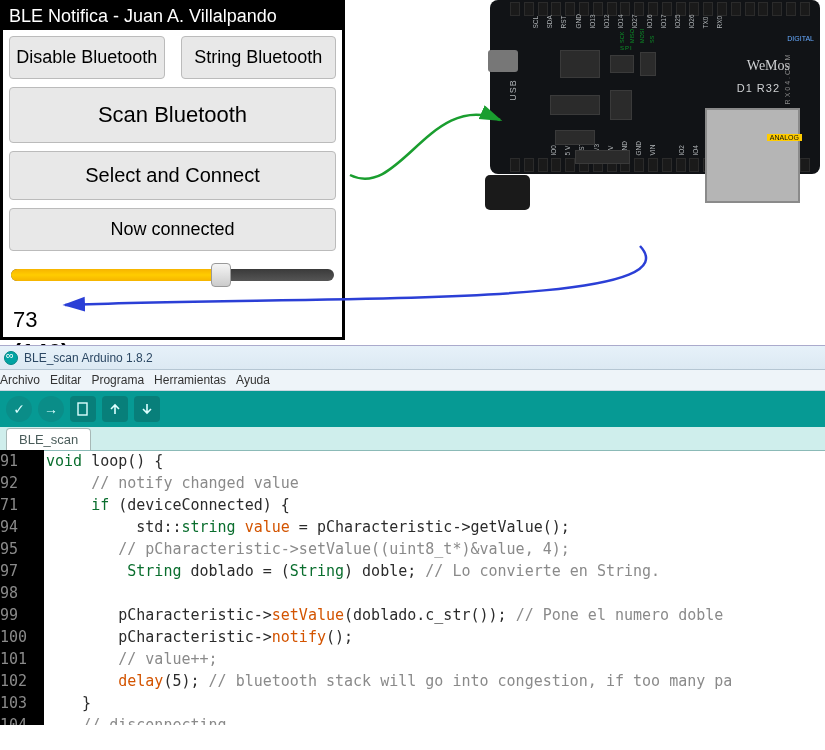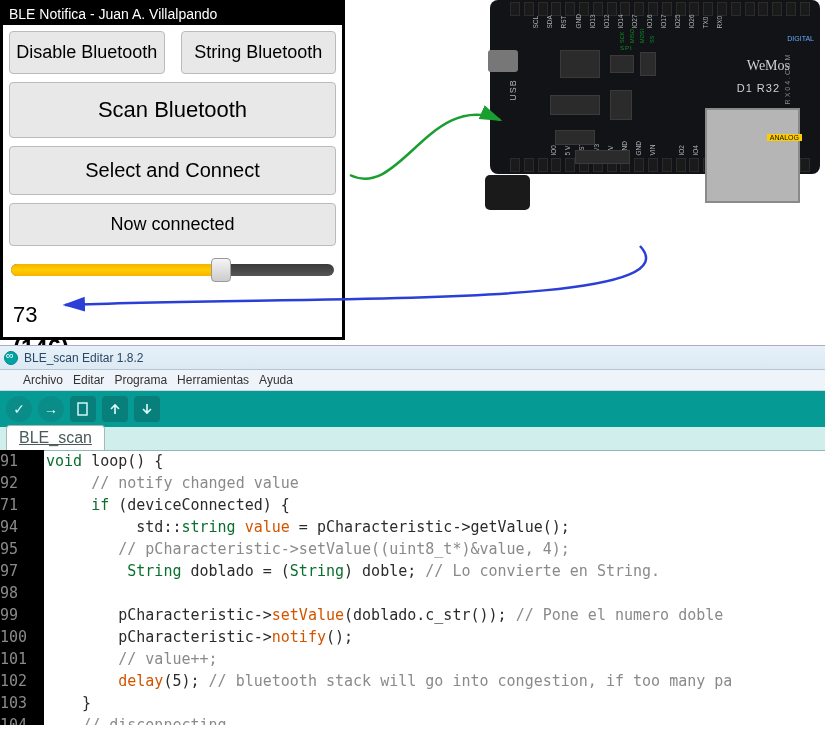--- a/index.html
+++ b/index.html
@@ -1,20 +1,20 @@
 <!DOCTYPE html>
 <html><head>
 <meta charset="utf-8">
 <style>
   * { box-sizing: border-box; margin: 0; padding: 0; }
   body { font-family: Arial, sans-serif; background: #fff; width: 825px; height: 750px; overflow: hidden; position: relative; }
 
   
   .mobile-frame { position: absolute; left: 0; top: 0; width: 345px; height: 340px; border: 3px solid #000; background: #fff; }
-  .app-titlebar { background: #000; color: #fff; font-size: 14px; padding: 3px 6px; }
+  .app-titlebar { background: #000; color: #fff; font-size: 18px; padding: 3px 6px; }
   .app-body { padding: 6px; }
   .btn-row { display: flex; gap: 16px; margin-bottom: 8px; align-items: flex-end; }
   .app-btn { flex: 1; background: #e8e8e8; border: 1px solid #bbb; border-radius: 4px; font-size: 18px; padding: 10px 6px; text-align: center; cursor: pointer; }
   .app-btn.wide { width: 100%; font-size: 22px; padding: 14px; font-weight: 500; }
   .app-btn.medium { width: 100%; font-size: 20px; padding: 12px; }
   .app-btn.small { width: 150px; font-size: 18px; padding: 10px; }
   .slider-wrap { position: relative; height: 22px; margin: 12px 2px; }
   .slider-track { position: absolute; top: 6px; height: 12px; width: 100%; border-radius: 6px; background: linear-gradient(#3a3a3a,#555); }
   .slider-fill { position: absolute; top: 6px; height: 12px; border-radius: 6px 0 0 6px; background: linear-gradient(#f6b400,#ffcc00,#f6b400); width: 65%; }
   .slider-thumb { position: absolute; top: 0; left: calc(65% - 10px); width: 20px; height: 24px; border-radius: 4px; background: linear-gradient(#f5f5f5,#ccc); border: 1px solid #999; }
@@ -46,27 +46,27 @@
   .board .sc { position: absolute; background: #2b2b2b; border: 1px solid #3a3a3a; }
 
   
   svg.arrows { position: absolute; left: 0; top: 0; pointer-events: none; }
 
   
   .ide { position: absolute; left: 0; top: 345px; right: 0; bottom: 0; border-top: 1px solid #aac; background: #fff; }
   .ide-title { background: linear-gradient(#e6f1f9,#dce9f3); height: 24px; display: flex; align-items: center; font-size: 12px; color: #2b4763; padding-left: 4px; gap: 6px; border-bottom: 1px solid #b5c6d3; }
   .ide-title .dot { width: 14px; height: 14px; border-radius: 50%; background: #00a3a3; display: inline-block; border: 1px solid #058686; position: relative; }
   .ide-title .dot::after { content: "∞"; position: absolute; left: 1px; top: -3px; font-size: 11px; color: #fff; }
-  .ide-menu { background: #eef4f9; font-size: 12px; color: #333; padding: 3px 23px; border-bottom: 1px solid #c9d6e0; }
+  .ide-menu { background: #eef4f9; font-size: 12px; color: #333; padding: 3px 0; border-bottom: 1px solid #c9d6e0; }
   .ide-menu span { margin-right: 10px; cursor: pointer; }
   .ide-toolbar { background: #069a94; height: 36px; display: flex; align-items: center; gap: 6px; padding: 0 6px; }
   .tb-btn { width: 26px; height: 26px; border-radius: 4px; background: #087f7a; display: flex; align-items: center; justify-content: center; color: #dff; font-size: 14px; cursor: pointer; }
   .tb-btn.round { border-radius: 50%; background: #0a8d88; }
   .ide-tabbar { background: #cfeeec; height: 24px; display: flex; align-items: flex-end; padding-left: 6px; border-bottom: 1px solid #8bbab7; }
-  .ide-tab { background: #fff; border: 1px solid #a7b8b6; border-bottom: none; padding: 3px 12px; font-size: 16px; color: #4a5c5a; border-radius: 4px 4px 0 0; text-decoration: underline; }
+  .ide-tab { background: #fff; border: 1px solid #a7b8b6; border-bottom: none; padding: 3px 12px; font-size: 13px; color: #4a5c5a; border-radius: 4px 4px 0 0; }
   .code-area { position: absolute; top: 104px; left: 0; right: 0; bottom: 0; overflow: hidden; font-family: "Consolas","Monaco",monospace; font-size: 15px; line-height: 22px; }
   .code-line { display: flex; }
   .gutter { width: 44px; text-align: left; padding-right: 8px; color: #8a8a8a; background: #000000; }
   .src { white-space: pre; color: #2b2b2b; flex: 1; padding-left: 2px; }
   .c-kw { color: #0a6e2e; }
   .c-ty { color: #0a6e2e; }
   .c-fn { color: #d35400; }
   .c-cm { color: #8a8a8a; }
 </style>
 </head>
@@ -216,21 +216,21 @@
       <path d="M0,0 L9,3 L0,6 Z" fill="#2b3fd6"></path>
     </marker>
   </defs>
   <path d="M 350 175 C 400 200, 430 90, 500 120" stroke="#1a9e2f" stroke-width="2.5" fill="none" marker-end="url(#ah-g)"></path>
   <path d="M 640 246 C 700 310, 300 295, 65 305" stroke="#2b3fd6" stroke-width="2.5" fill="none" marker-end="url(#ah-b)"></path>
 </svg>
 
 <div class="ide">
   <div class="ide-title">
     <span class="dot"></span>
-    <span>BLE_scan Editar 1.8.2</span>
+    <span>BLE_scan Arduino 1.8.2</span>
   </div>
   <div class="ide-menu"><span>Archivo</span><span>Editar</span><span>Programa</span><span>Herramientas</span><span>Ayuda</span></div>
   <div class="ide-toolbar">
     <div class="tb-btn round">✓</div>
     <div class="tb-btn round">→</div>
     <div class="tb-btn">
       <svg width="14" height="14" viewBox="0 0 14 14">
           <rect x="2" y="1" width="9" height="12" fill="none" stroke="#dff" stroke-width="1.4"></rect>
         </svg>
     </div>

